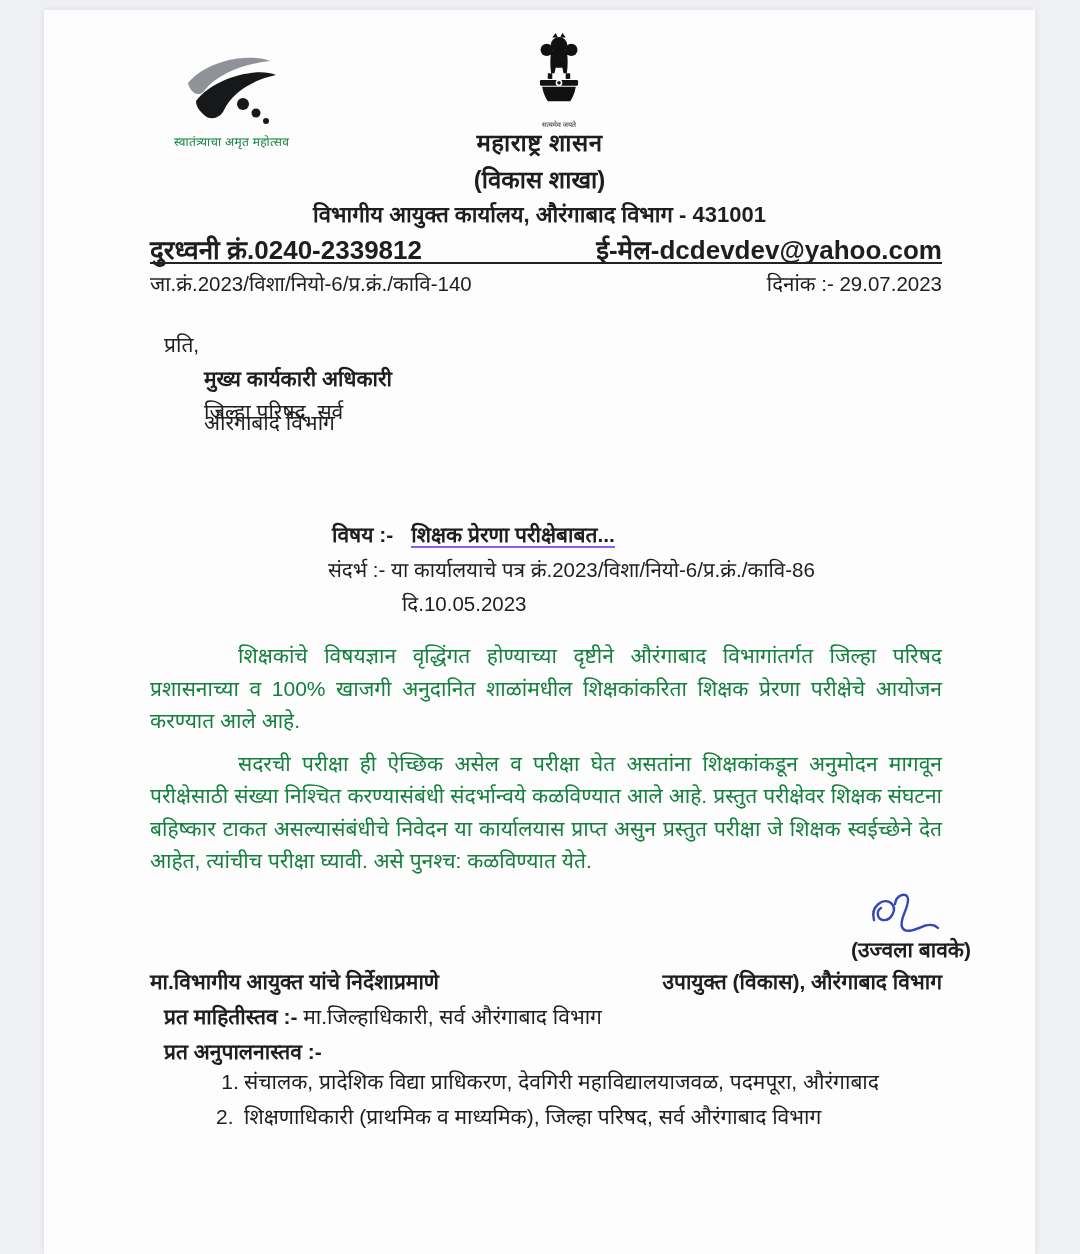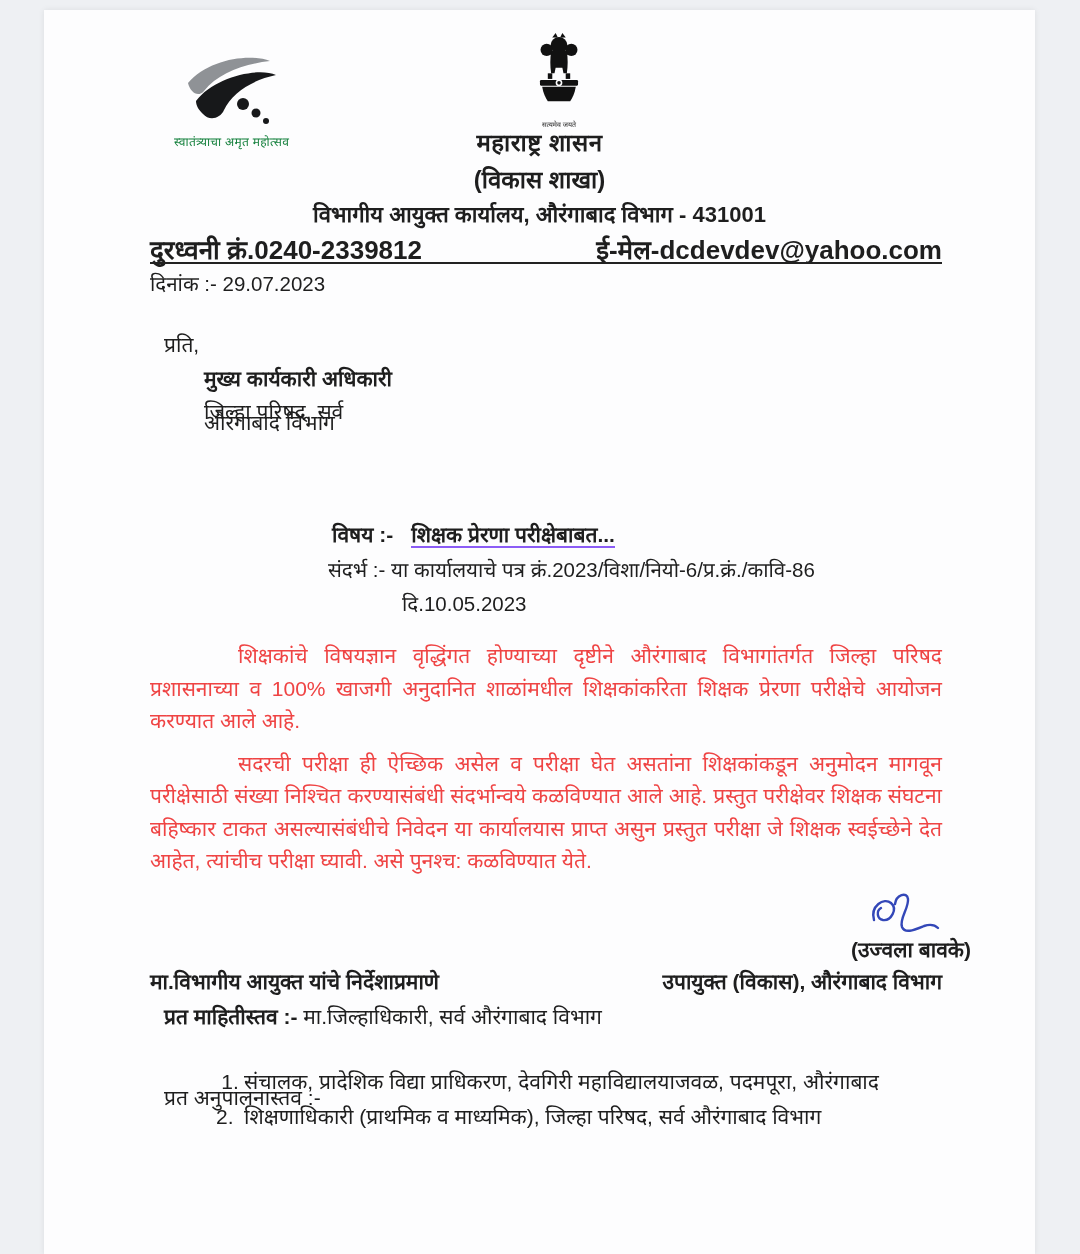--- a/index.html
+++ b/index.html
@@ -52,35 +52,35 @@
   .subject-row { position: absolute; left: 182px; top: 510px; font-size: 21px; font-weight: bold; }
   .subject-text { border-bottom: 2px solid #8b5cf6; margin-left: 18px; }
   .ref-line { position: absolute; left: 178px; top: 545px; font-size: 20.5px; }
   .ref-date { position: absolute; left: 252px; top: 579px; font-size: 20.5px; }
 
   
   .body-block { position: absolute; left: 0; top: 630px; width: 100%; }
   .body-block p {
     font-size: 21px; line-height: 32.5px;
     text-align: justify; text-indent: 88px;
-    color: #ef4444;
+    color: #15803d;
   }
   .body-block p + p { margin-top: 10px; }
 
   
   .sig-svg { position: absolute; left: 712px; top: 880px; }
   .sig-name { position: absolute; left: 596px; top: 925px; width: 330px; text-align: center; font-size: 21px; font-weight: bold; }
   .directive-row {
     position: absolute; top: 957px; left: 0; width: 100%;
     display: flex; justify-content: space-between;
     font-size: 21px; font-weight: bold;
   }
   .copy-info { position: absolute; left: 14px; top: 992px; font-size: 21px; }
   .copy-info b { font-weight: bold; }
-  .copy-compliance { position: absolute; left: 14px; top: 1027px; font-size: 21px; font-weight: normal; margin-top: 46px; }
+  .copy-compliance { position: absolute; left: 14px; top: 1027px; font-size: 21px; font-weight: bold; }
   .list-item { position: absolute; left: 66px; font-size: 21px; }
   .list-item-1 { top: 1057px; text-align: center; }
   .list-item-2 { top: 1092px; }
   .list-num { display: inline-block; width: 28px; }
 </style>
 </head>
 <body>
 
 <div class="paper">
 
@@ -121,20 +121,21 @@
   <div class="head-center branch-title">(विकास शाखा)</div>
   <div class="head-center office-line">विभागीय आयुक्त कार्यालय, औरंगाबाद विभाग - 431001</div>
 
   <div class="content">
     <div class="contact-row">
       <span>दुरध्वनी क्रं.0240-2339812</span>
       <span>ई-मेल-dcdevdev@yahoo.com</span>
     </div>
     <div class="rule"></div>
     <div class="ref-row">
+      <span>जा.क्रं.2023/विशा/नियो-6/प्र.क्रं./कावि-140</span>
       <span>दिनांक :- 29.07.2023</span>
     </div>
 
     <div class="prati">प्रति,</div>
     <div class="rcpt-1">मुख्य कार्यकारी अधिकारी</div>
     <div class="rcpt-2">जिल्हा परिषद, सर्व</div>
     <div class="rcpt-3">औरंगाबाद विभाग</div>
 
     <div class="subject-row">
       <span>विषय :-</span><span class="subject-text">शिक्षक प्रेरणा परीक्षेबाबत...</span>

